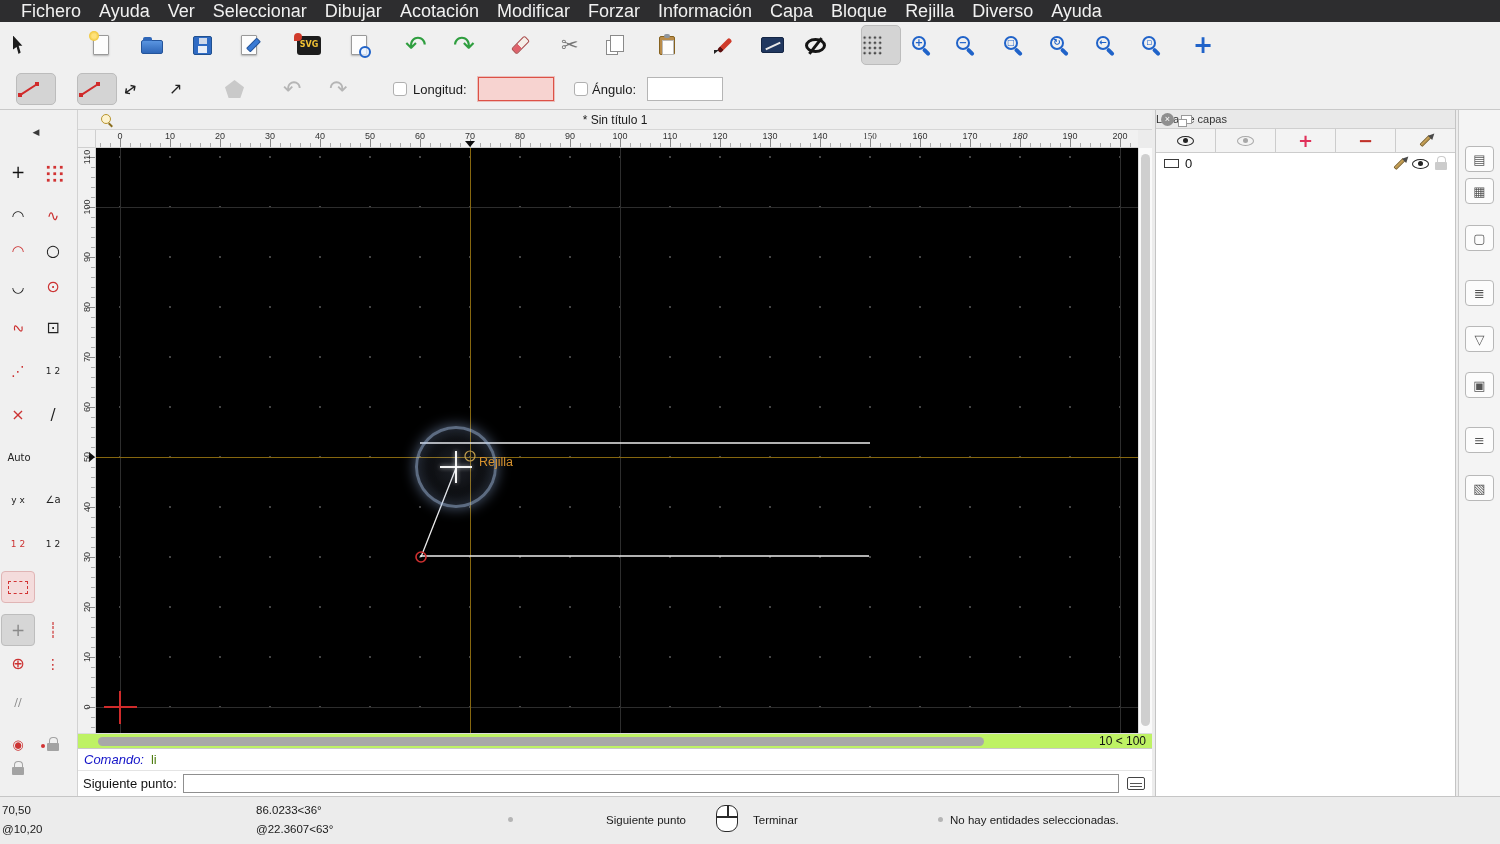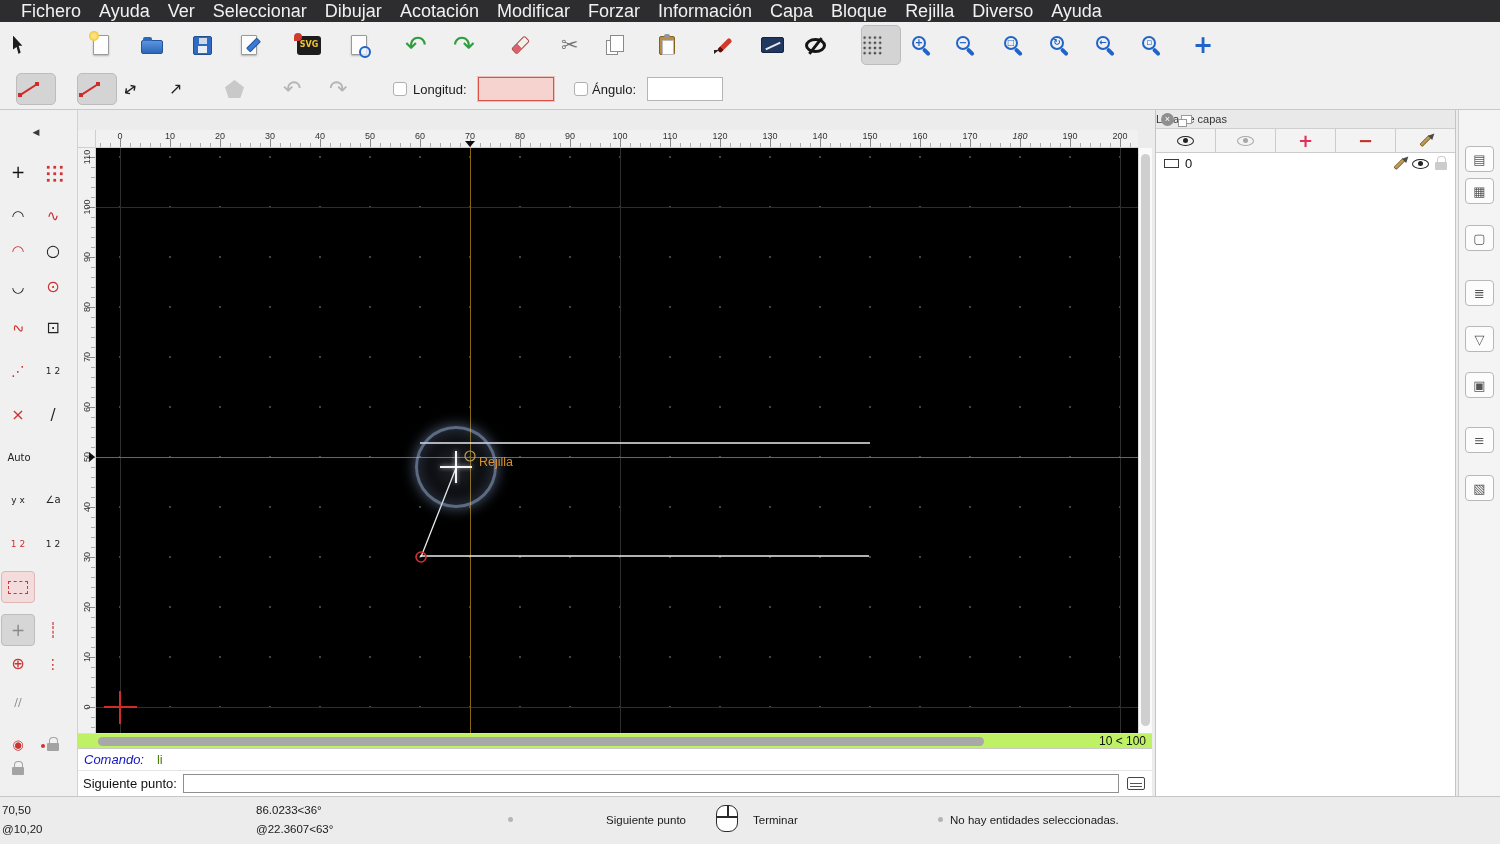--- a/index.html
+++ b/index.html
@@ -164,21 +164,21 @@
 
 .right-dock{position:absolute;left:1458px;top:110px;width:42px;height:686px;background:#f4f4f4;border-left:1px solid #ccc}
 .dock-btn{position:absolute;left:6px;width:29px;height:26px;border:1px solid #b8b8b8;border-radius:4px;
   background:#fcfcfc;display:flex;align-items:center;justify-content:center;font-size:13px;color:#555;
   font-family:"DejaVu Sans",sans-serif}
 
 
 .command-area{position:absolute;left:78px;top:748px;width:1074px;height:48px;background:#fff;border-top:1px solid #c9c9c9}
 .cmd-history{height:22px;padding:3px 6px;font-size:13px;border-bottom:1px solid #e4e4e4}
 .cmd-prompt{color:#1414c8;font-style:italic}
-.cmd-value{color:#4d7c0f;margin-left:13px}
+.cmd-value{color:#4d7c0f;margin-left:7px}
 .cmd-row{height:25px;display:flex;align-items:center;padding:0 5px;gap:6px}
 .cmd-inlabel{font-size:13px;color:#111;white-space:nowrap}
 .cmd-input{flex:1;height:19px;border:1px solid #8f8f8f;background:#fff;font-size:13px;padding:0 4px;font-family:"Liberation Sans",sans-serif}
 .kbd-btn{width:22px;height:17px;display:flex;align-items:center;justify-content:center}
 
 
 .statusbar{position:absolute;left:0;top:796px;width:1500px;height:48px;background:#ececec;border-top:1px solid #c6c6c6;
   font-size:11.5px;color:#1a1a1a}
 .sb-coords{position:absolute;top:4px;line-height:19px}
 .sb-dot{position:absolute;top:20px;width:5px;height:5px;border-radius:50%;background:#b5b5b5}
@@ -396,39 +396,43 @@
         </div>
         <div class="pal-btn" style="left: 36px; top: 618px;">
           <span class="ic ic-lockdot"></span>
         </div>
         <div class="pal-btn" style="left: 1px; top: 642px;">
           <span class="ic ic-lock"></span>
         </div>
       </div>
   </div>
 
+  <div class="doc-titlebar">
+    <span class="doc-icon"></span>
+    <span class="doc-title">* Sin título 1</span>
+  </div>
   <div class="ruler-corner"></div>
   <div class="ruler-top" id="ruler-top">
     <div class="marker-x" id="marker-x" style="left: 374px;"></div>
   <span class="rt-num" style="left: 24px;">0</span>
       <span class="rt-num" style="left: 74px;">10</span>
       <span class="rt-num" style="left: 124px;">20</span>
       <span class="rt-num" style="left: 174px;">30</span>
       <span class="rt-num" style="left: 224px;">40</span>
       <span class="rt-num" style="left: 274px;">50</span>
       <span class="rt-num" style="left: 324px;">60</span>
       <span class="rt-num" style="left: 374px;">70</span>
       <span class="rt-num" style="left: 424px;">80</span>
       <span class="rt-num" style="left: 474px;">90</span>
       <span class="rt-num" style="left: 524px;">100</span>
       <span class="rt-num" style="left: 574px;">110</span>
       <span class="rt-num" style="left: 624px;">120</span>
       <span class="rt-num" style="left: 674px;">130</span>
       <span class="rt-num" style="left: 724px;">140</span>
-      <span class="rt-num" style="left: 774px;">150</span>
+      <span class="rt-num" style="left: 774px; font-family: Liberation Serif, serif;">150</span>
       <span class="rt-num" style="left: 824px;">160</span>
       <span class="rt-num" style="left: 874px;">170</span>
       <span class="rt-num" style="left: 924px; font-style: italic;">180</span>
       <span class="rt-num" style="left: 974px;">190</span>
       <span class="rt-num" style="left: 1024px;">200</span>
     </div>
   <div class="ruler-left" id="ruler-left">
     <div class="marker-y" id="marker-y" style="top: 309px;"></div>
   <span class="rl-num" style="top: 9px;">110</span>
       <span class="rl-num" style="top: 59px;">100</span>

